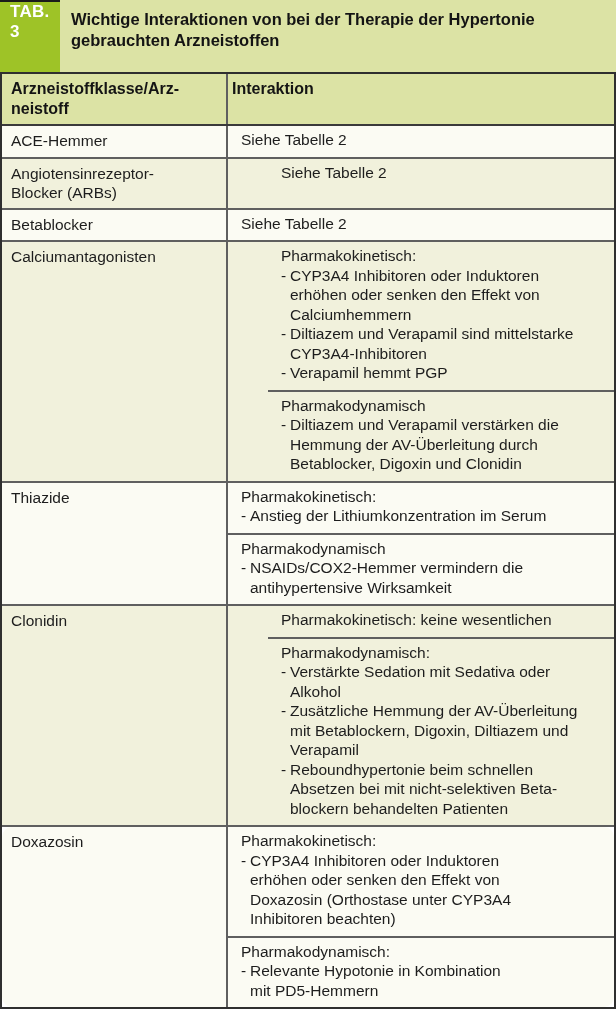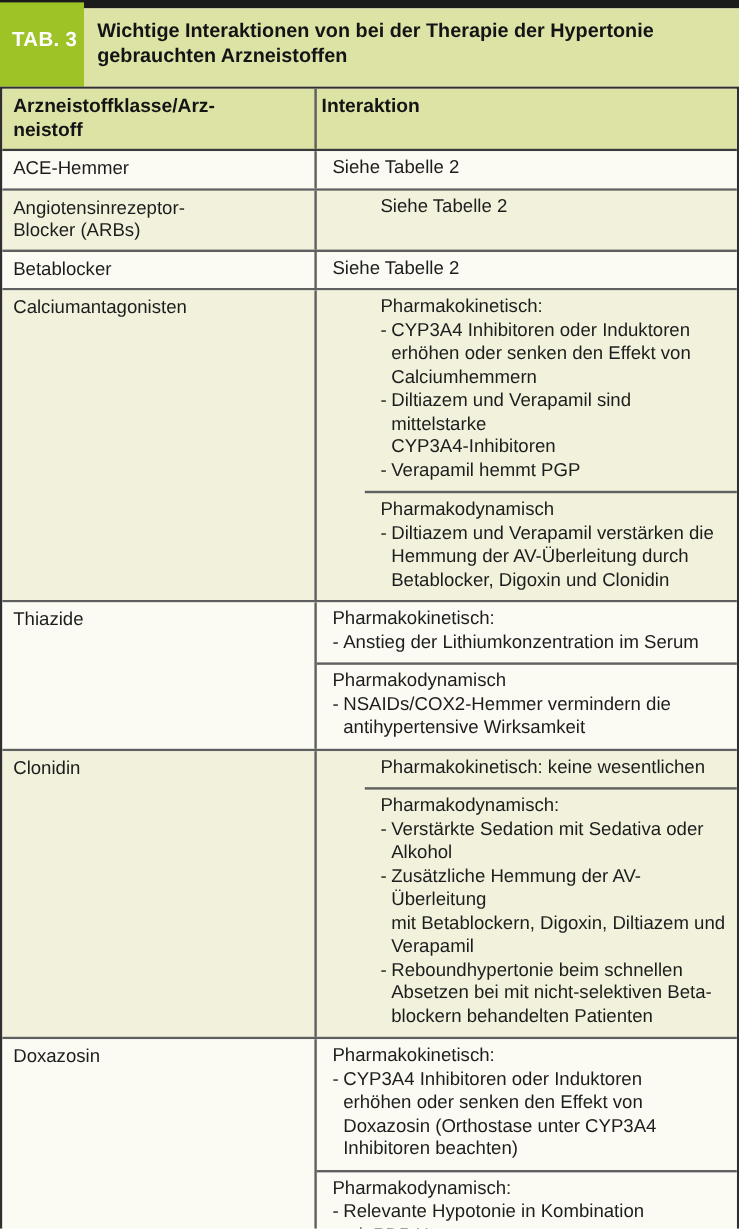--- a/index.html
+++ b/index.html
@@ -10,31 +10,31 @@
     background: #ffffff;
     font-family: "Liberation Sans", "DejaVu Sans", sans-serif;
     color: var(--text, #1d1d1d);
     overflow: hidden;
     box-sizing: border-box;
   }
 
   
   .banner { display: flex; height: 72px; }
   .badge {
-    width: 70px; flex-shrink: 0;
+    width: 60px; flex-shrink: 0;
     background: var(--badge-green, #9ec327);
     border-top: 2px solid var(--top-bar, #1b1b1b);
     box-sizing: border-box;
-    display: flex; align-items: center;
+    display: flex; align-items: flex-start;
   }
   .badge-label {
     color: #ffffff; font-weight: bold; font-size: 17px;
     padding: 0 0 9px 10px; letter-spacing: 0.3px;
   }
-  .title-wrap { flex: 1; display: flex; flex-direction: column; min-width: 0; }
+  .title-wrap { flex: 1; display: flex; flex-direction: row; min-width: 0; }
   .title-bar { height: 7px; background: var(--top-bar, #1b1b1b); }
   .title-text {
     flex: 1;
     background: var(--banner-green, #dce3a5);
     font-weight: bold; font-size: 16.5px; line-height: 21px;
     padding: 9px 6px 0 11px;
     white-space: pre-line;
     color: #141414;
   }
 
@@ -48,25 +48,25 @@
     background: var(--banner-green, #dce3a5);
     border-bottom: 2px solid #3a3a3a;
   }
   .th {
     font-weight: bold; font-size: 16px; line-height: 19.5px;
     padding: 5px 6px 6px 9px;
     white-space: pre-line;
     color: #141414;
     box-sizing: border-box;
   }
-  .col1 { width: 262px; flex-shrink: 0; border-right: 2px solid var(--grid-line, #5f5f5f); box-sizing: border-box; }
+  .col1 { width: 226px; flex-shrink: 0; border-right: 2px solid var(--grid-line, #5f5f5f); box-sizing: border-box; }
   .th.col2 { flex: 1; padding-left: 4px; }
 
   .tr { display: flex; border-bottom: 2px solid var(--grid-line, #5f5f5f); }
-  .tr:last-child { border-bottom: none; }
+  .tr:last-child { border-bottom: none; border-radius: 10px; }
   .tr.white { background: var(--row-white, #fbfbf3); }
   .tr.cream { background: var(--row-cream, #f1f1dc); gap: 40px; }
 
   .td-drug {
     font-size: 15.5px; line-height: 19.5px;
     padding: 5px 6px 5px 9px;
     white-space: pre-line;
   }
   .td-int { flex: 1; display: flex; flex-direction: column; min-width: 0; justify-content: center; }
   .subcell {

